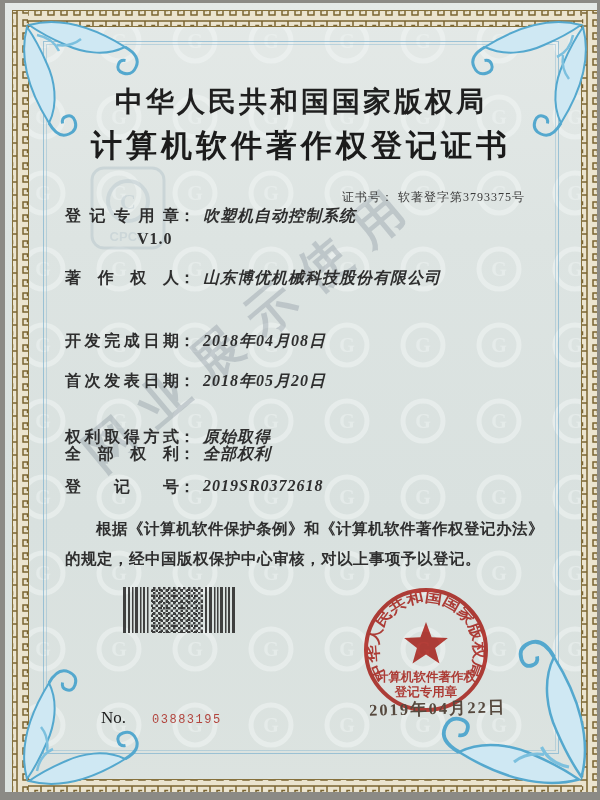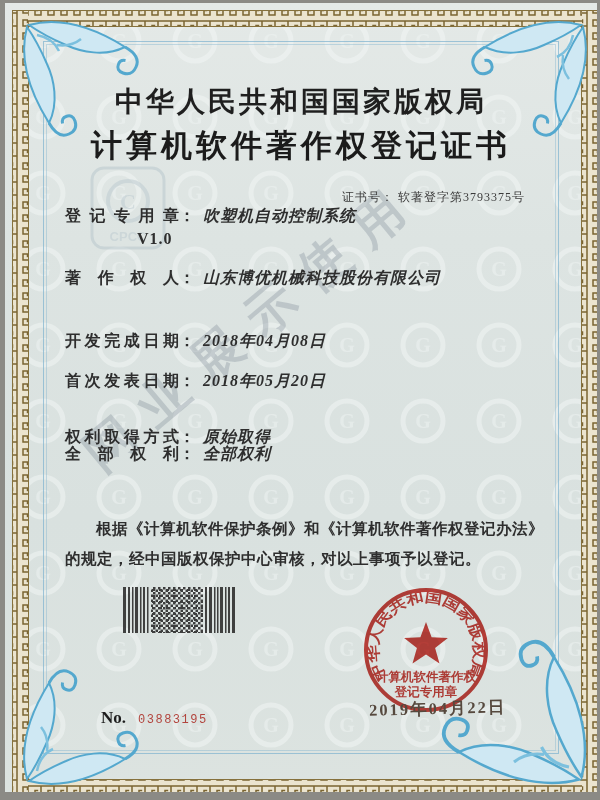--- a/index.html
+++ b/index.html
@@ -35,21 +35,21 @@
   .fval2{margin-left:72px;letter-spacing:1px;margin-top:3px;}
   .statement{position:absolute;left:60px;top:511px;width:482px;font-size:15.5px;
     line-height:29.5px;color:#2e2e2e;font-weight:600;text-indent:2em;letter-spacing:.5px;}
   
   .barcode{position:absolute;left:118px;top:584px;opacity:.85;}
   
   .seal{position:absolute;left:346px;top:574px;mix-blend-mode:multiply;opacity:.92;}
   .issue-date{position:absolute;left:364px;top:695px;font-size:16.5px;color:#56493e;
     letter-spacing:2px;font-weight:600;transform:rotate(-1.5deg);}
   .serial{position:absolute;left:96px;top:705px;font-size:17px;}
-  .serial .no-lbl{font-weight:bold;color:#1d1d1d;margin-right:12px;}
+  .serial .no-lbl{font-weight:normal;color:#1d1d1d;margin-right:26px;}
   .serial .no-val{color:#b2453e;letter-spacing:1.5px;font-family:"Liberation Mono","DejaVu Sans Mono",monospace;font-size:12px;}
 </style>
 </head>
 <body>
 
 <div id="certificate">
 
   <svg id="ringLayer" width="600" height="800">
     <defs>
       <pattern id="rings" width="76" height="76" patternUnits="userSpaceOnUse">
@@ -125,20 +125,23 @@
   </div>
   <div class="row" style="top:368px">
     <span class="flabel">首次发表日期</span><span class="fcolon">：</span><span class="fval">2018年05月20日</span>
   </div>
   <div class="row" style="top:424px">
     <span class="flabel">权利取得方式</span><span class="fcolon">：</span><span class="fval">原始取得</span>
   </div>
   <div class="row" style="top:441px">
     <span class="flabel">全部权利</span><span class="fcolon">：</span><span class="fval">全部权利</span>
   </div>
+  <div class="row" style="top:474px">
+    <span class="flabel">登记号</span><span class="fcolon">：</span><span class="fval">2019SR0372618</span>
+  </div>
 
   <div class="statement">根据《计算机软件保护条例》和《计算机软件著作权登记办法》的规定，经中国版权保护中心审核，对以上事项予以登记。</div>
 
   <svg class="barcode" width="112" height="46">
     <defs>
       <pattern id="bcnoise" width="5" height="5" patternUnits="userSpaceOnUse">
         <rect x="0" y="0" width="2.5" height="2.5" fill="#222"></rect>
         <rect x="2.5" y="2.5" width="2.5" height="2.5" fill="#222"></rect>
       </pattern>
       <pattern id="bcnoise2" width="7" height="6" patternUnits="userSpaceOnUse">

